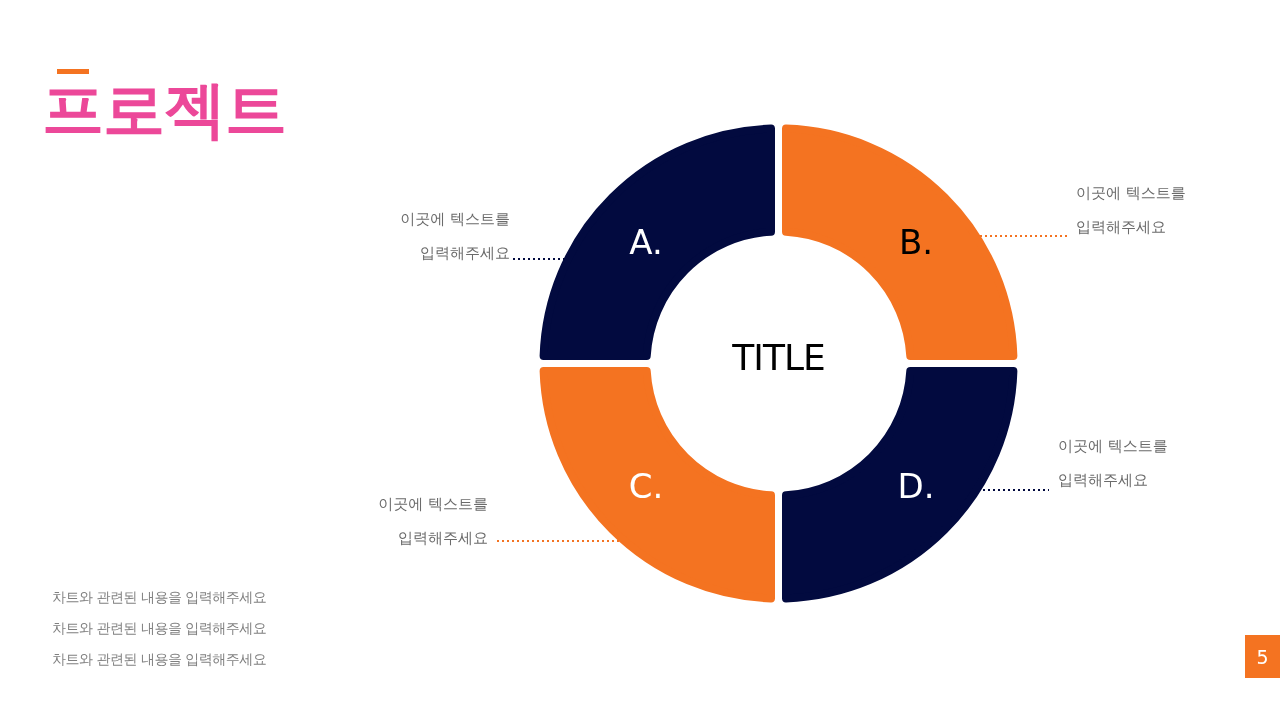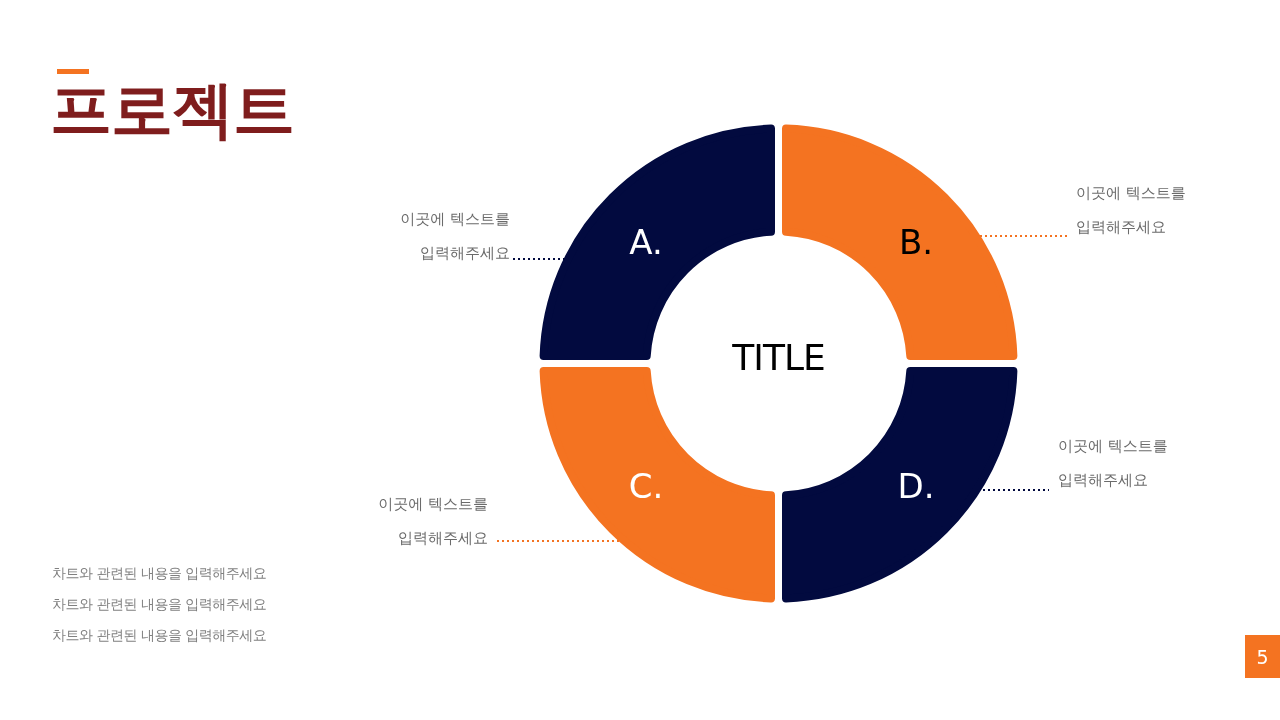--- a/index.html
+++ b/index.html
@@ -6,36 +6,36 @@
   body {
     width: 1280px; height: 720px; position: relative; overflow: hidden;
     background: #ffffff;
     font-family: "DejaVu Sans", "Liberation Sans", sans-serif;
   }
   .accent-bar {
     position: absolute; left: 57px; top: 69px; width: 32px; height: 5px;
     background: #f47321;
   }
   .page-title {
-    position: absolute; left: 50px; top: 76px; margin: 0;
-    font-size: 62px; line-height: 68px; font-weight: bold; color: #7f1d1d;
+    position: absolute; left: 42px; top: 76px; margin: 0;
+    font-size: 62px; line-height: 68px; font-weight: bold; color: #ec4899;
     letter-spacing: -1px;
   }
   .page-title span { display: block; }
   .diagram {
     position: absolute; left: 0; top: 0; width: 1280px; height: 720px;
   }
   .callout {
     position: absolute; font-size: 15px; line-height: 34px; color: #6b6b6b;
     white-space: nowrap;
   }
   .callout span { display: block; }
   .callout.right-align { text-align: right; }
   .notes {
-    position: absolute; left: 52px; top: 558px;
+    position: absolute; left: 52px; top: 582px;
   }
   .notes div {
     font-size: 14px; line-height: 31px; color: #808080; letter-spacing: -0.5px;
   }
   .page-number {
     position: absolute; left: 1245px; top: 635px; width: 35px; height: 43px;
     background: #f47321; color: #ffffff; font-size: 19px;
     display: flex; align-items: center; justify-content: center;
   }
 </style>

